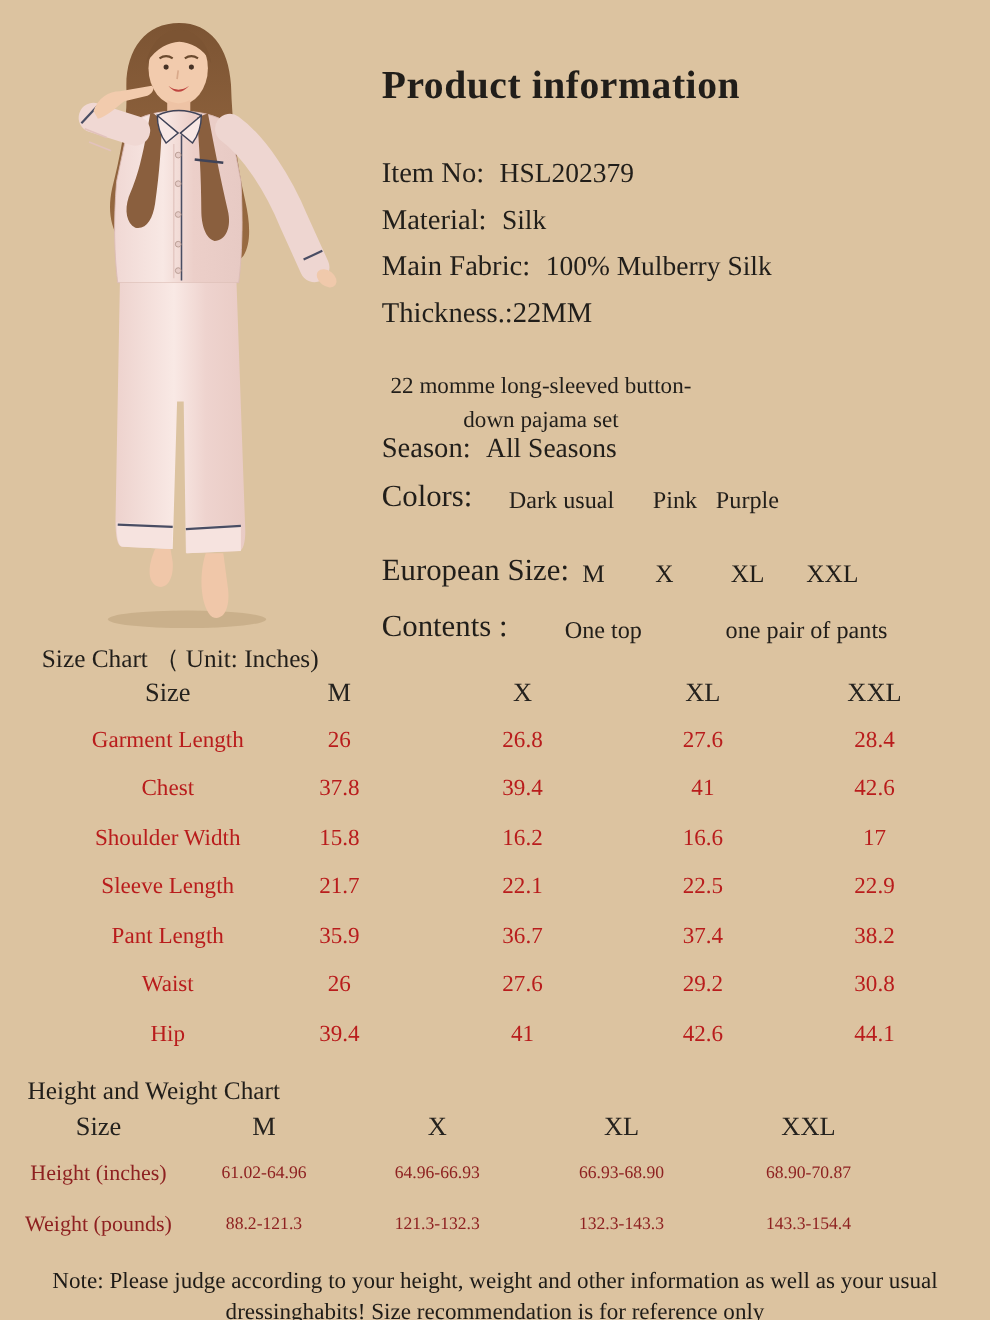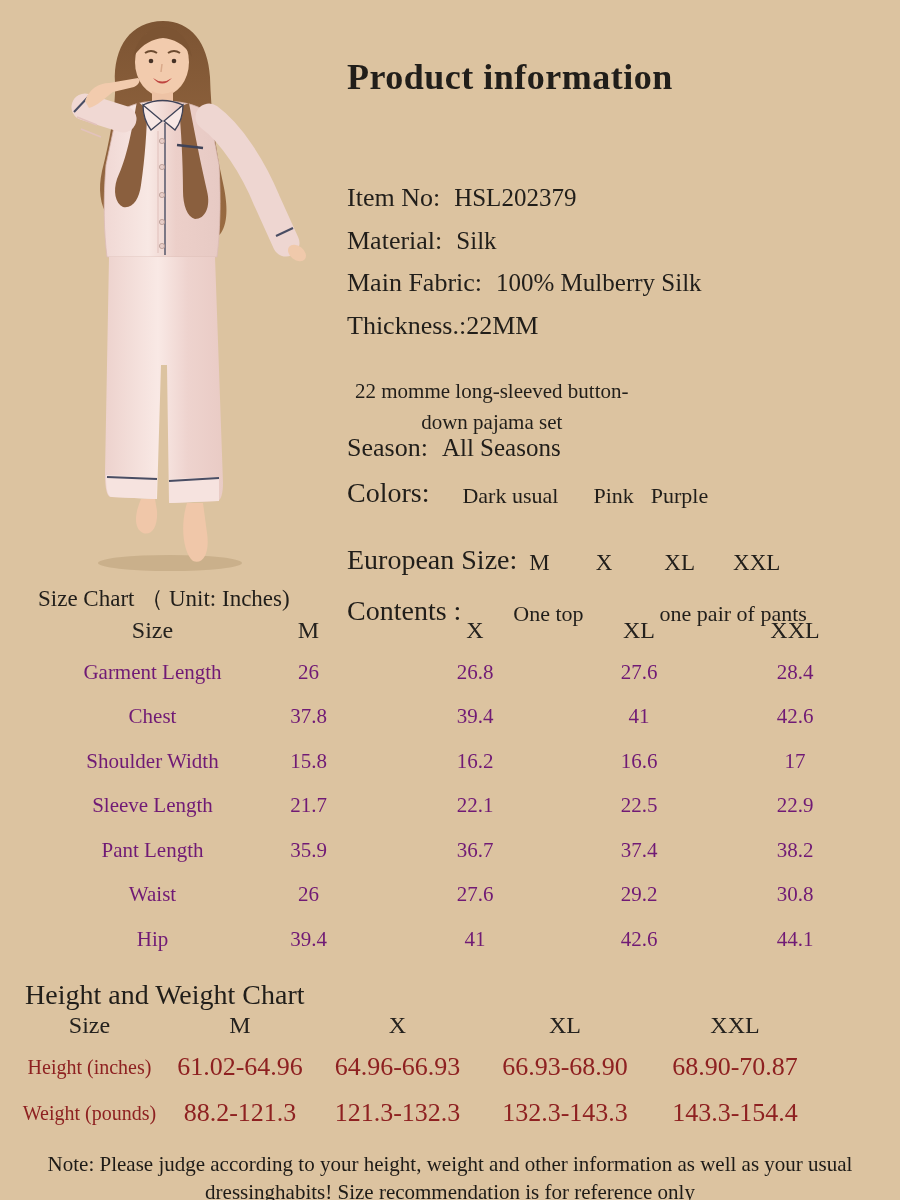--- a/index.html
+++ b/index.html
@@ -2,21 +2,21 @@
 <html><head>
 <meta charset="utf-8">
 <style>
   html,body{margin:0;padding:0;background:#dcc3a0;}
   .page{position:relative;width:900px;height:1200px;background:#dcc3a0;overflow:hidden;
         font-family:"Liberation Serif","DejaVu Serif",serif;color:#211e1a;}
   
   .photo{position:absolute;left:5px;top:5px;width:330px;height:575px;}
   
   .title{position:absolute;left:347px;top:56px;font-size:36px;font-weight:700;letter-spacing:.5px;margin:0;}
-  .line{position:absolute;left:347px;white-space:nowrap;margin-top:41px;}
+  .line{position:absolute;left:347px;white-space:nowrap;}
   .big{font-size:26px;}
   .val{margin-left:10px;font-size:25px;}
   .l-item{top:142px}.l-mat{top:185px}.l-fab{top:227px}.l-thk{top:270px}
   .l-pname{top:331px;display:flex;}
   .l-season{top:392px}.l-colors{top:436px}.l-euro{top:503px}.l-cont{top:554px}
   .pname-val{display:inline-block;font-size:21px;margin-left:8px;padding-top:7px;}
   .pname-val .ln{display:block;}
   .pname-val .ln2{text-align:center;margin-top:6px;}
   .lbl27{font-size:28px;}
   .opt{font-size:22px;align-self:flex-end;}
@@ -35,30 +35,30 @@
   .c-b{margin-left:38px;font-size:22px;}
   
   .sc-title{position:absolute;left:38px;top:583px;font-size:23px;}
   .sc-table{position:absolute;left:0;top:610px;width:900px;}
   .t-row{display:grid;grid-template-columns:227px 163px 170px 158px 182px;align-items:center;height:44.5px;}
   .t-row > div{text-align:center;}
   .t-row > div:first-child{padding-left:78px;}
   .t-row > div:last-child{padding-right:28px;}
   .t-head{height:40px;}
   .t-head > div{font-size:24px;color:#25221e;}
-  .red{color:#701a75;font-size:21px;}
-  
-  .hw-title{position:absolute;left:25px;top:979px;font-size:28px;}
+  .red{color:#b91c1c;font-size:21px;}
+  
+  .hw-title{position:absolute;left:25px;top:979px;font-size:23px;}
   .hw-table{position:absolute;left:0;top:1006px;width:900px;}
   .h-row{display:grid;grid-template-columns:165px 150px 165px 170px 170px;align-items:center;height:46px;}
   .h-row > div{text-align:center;}
   .h-row > div:first-child{padding-left:14px;}
   .h-head{height:38px;}
   .h-head > div{font-size:24px;color:#25221e;}
-  .hred{color:#8e2121;font-size:26px;}
+  .hred{color:#8e2121;font-size:16px;}
   .hlbl{color:#8e2121;font-size:20px;}
   
   .note{position:absolute;left:50%;transform:translateX(-50%);top:1150px;width:832px;
         text-align:center;font-size:21px;line-height:1.35;color:#1e1b17;}
 </style>
 </head>
 <body>
 
 <div class="page">
 

